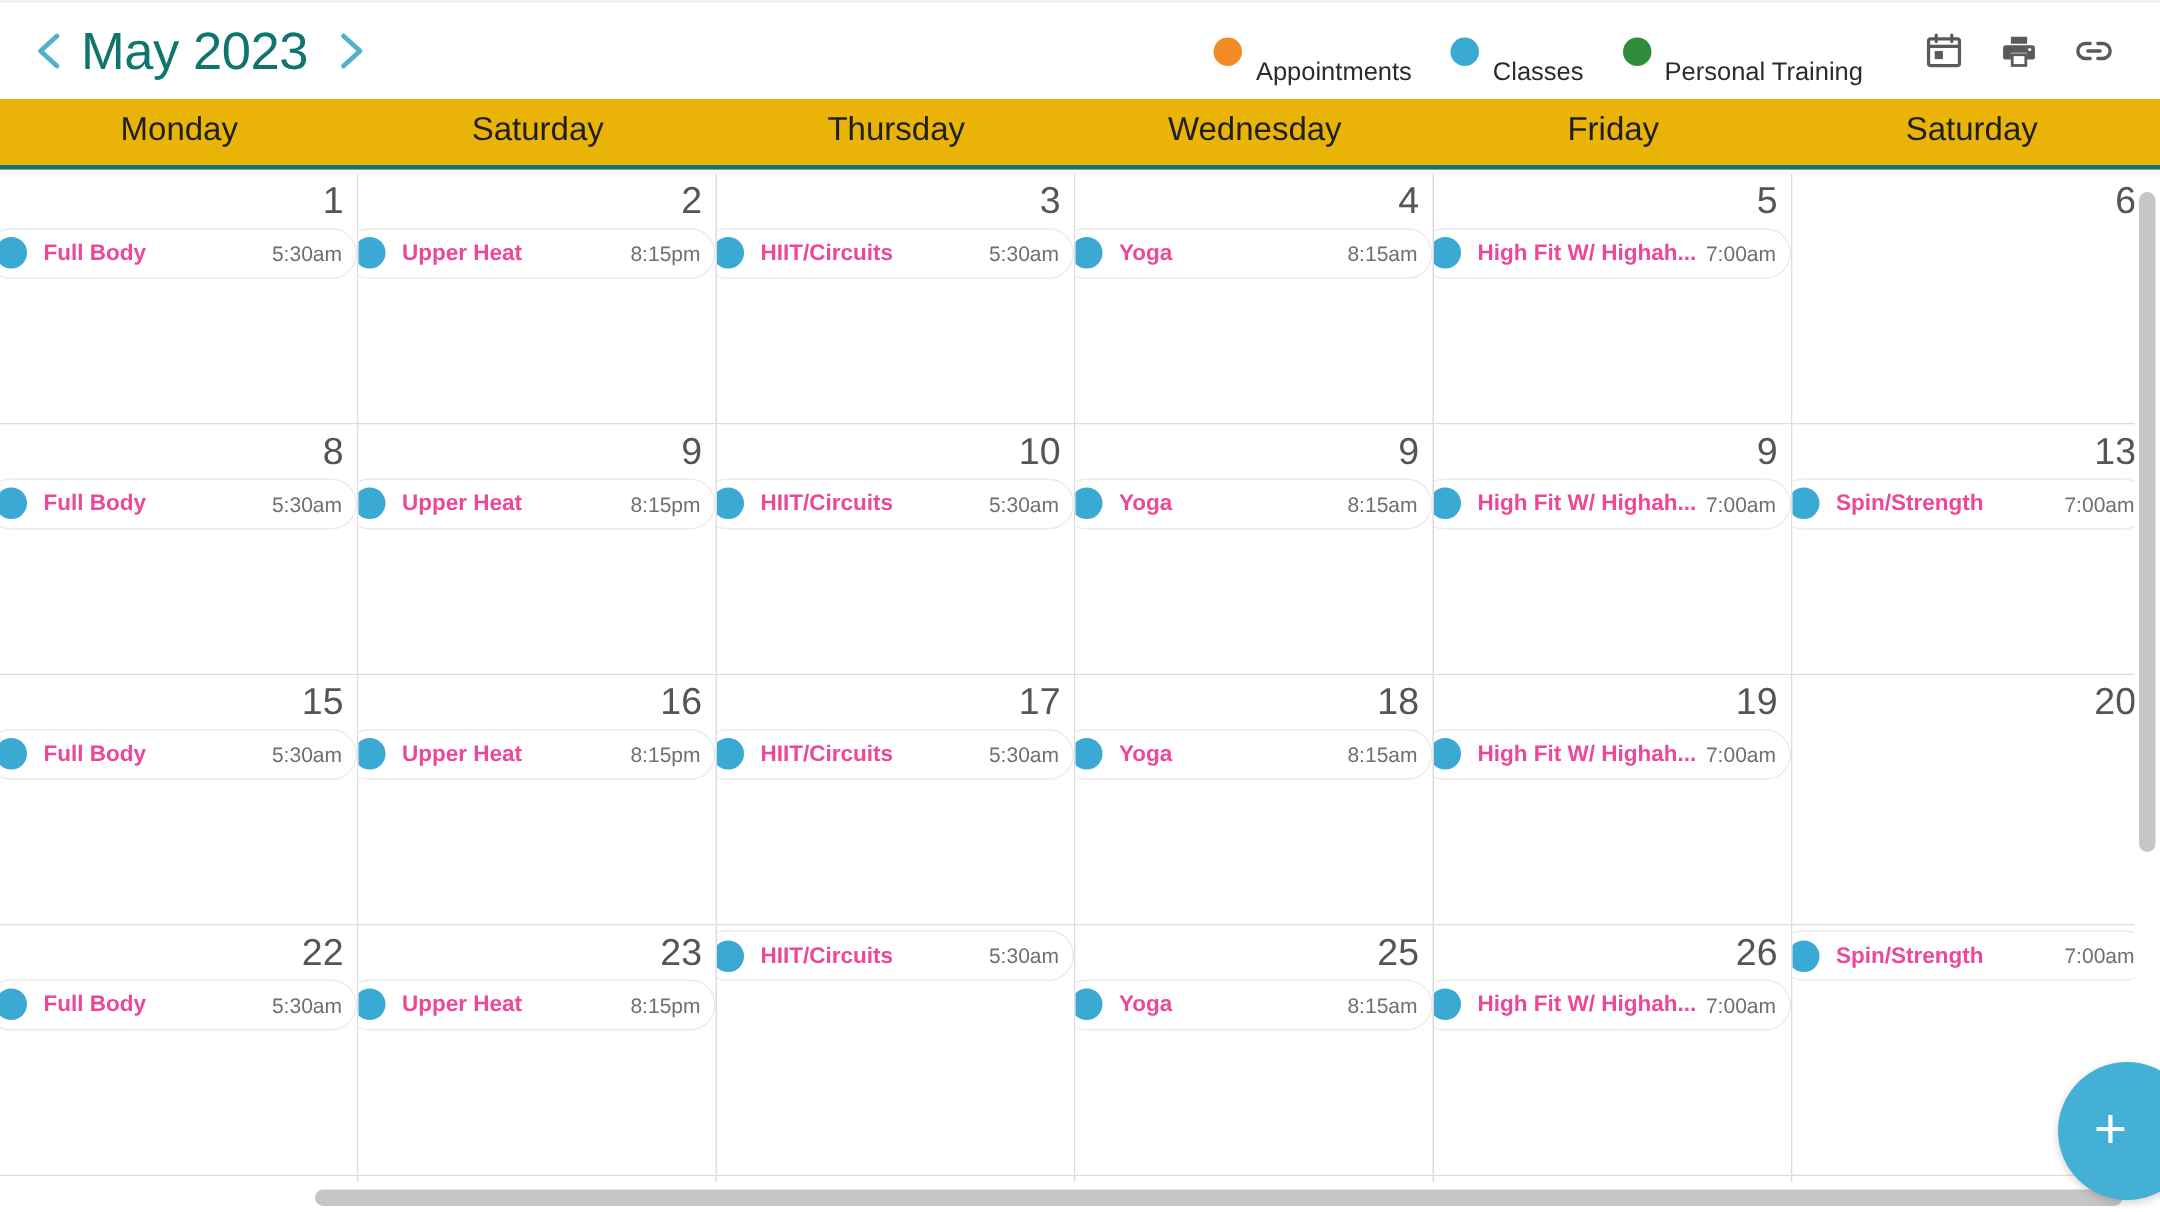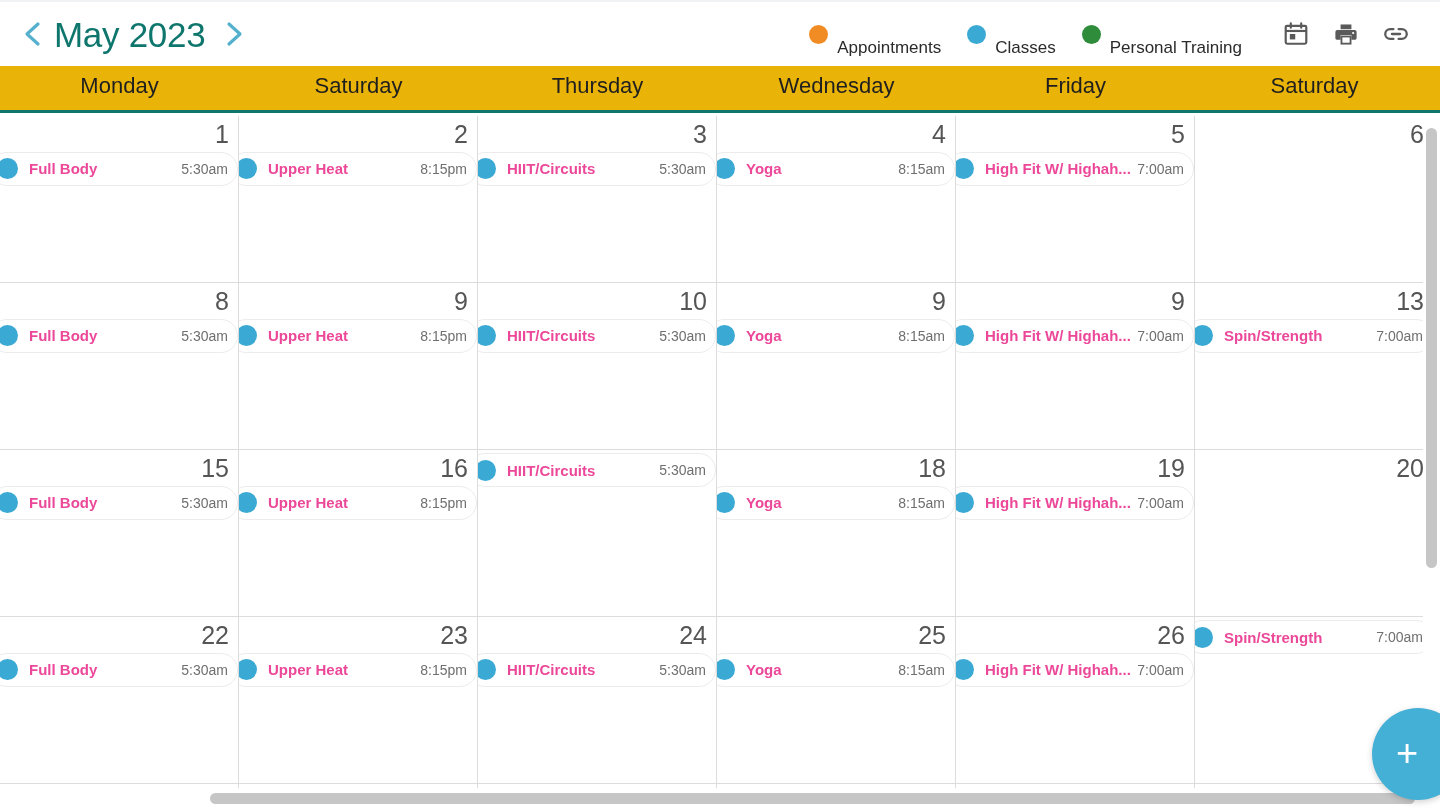--- a/index.html
+++ b/index.html
@@ -448,20 +448,21 @@
           </div>
           <div class="day-cell">
             <div class="day-number">16</div>
             <div class="event-chip">
               <span class="chip-dot" style="background: rgb(58, 169, 211);"></span>
               <span class="chip-title">Upper Heat</span>
               <span class="chip-time">8:15pm</span>
             </div>
           </div>
           <div class="day-cell">
+            <div class="day-number">17</div>
             <div class="event-chip">
               <span class="chip-dot" style="background: rgb(58, 169, 211);"></span>
               <span class="chip-title">HIIT/Circuits</span>
               <span class="chip-time">5:30am</span>
             </div>
           </div>
           <div class="day-cell">
             <div class="day-number">18</div>
             <div class="event-chip">
               <span class="chip-dot" style="background: rgb(58, 169, 211);"></span>
@@ -492,21 +493,20 @@
           </div>
           <div class="day-cell">
             <div class="day-number">23</div>
             <div class="event-chip">
               <span class="chip-dot" style="background: rgb(58, 169, 211);"></span>
               <span class="chip-title">Upper Heat</span>
               <span class="chip-time">8:15pm</span>
             </div>
           </div>
           <div class="day-cell">
-            <div class="day-number">24</div>
             <div class="event-chip">
               <span class="chip-dot" style="background: rgb(58, 169, 211);"></span>
               <span class="chip-title">HIIT/Circuits</span>
               <span class="chip-time">5:30am</span>
             </div>
           </div>
           <div class="day-cell">
             <div class="day-number">25</div>
             <div class="event-chip">
               <span class="chip-dot" style="background: rgb(58, 169, 211);"></span>

